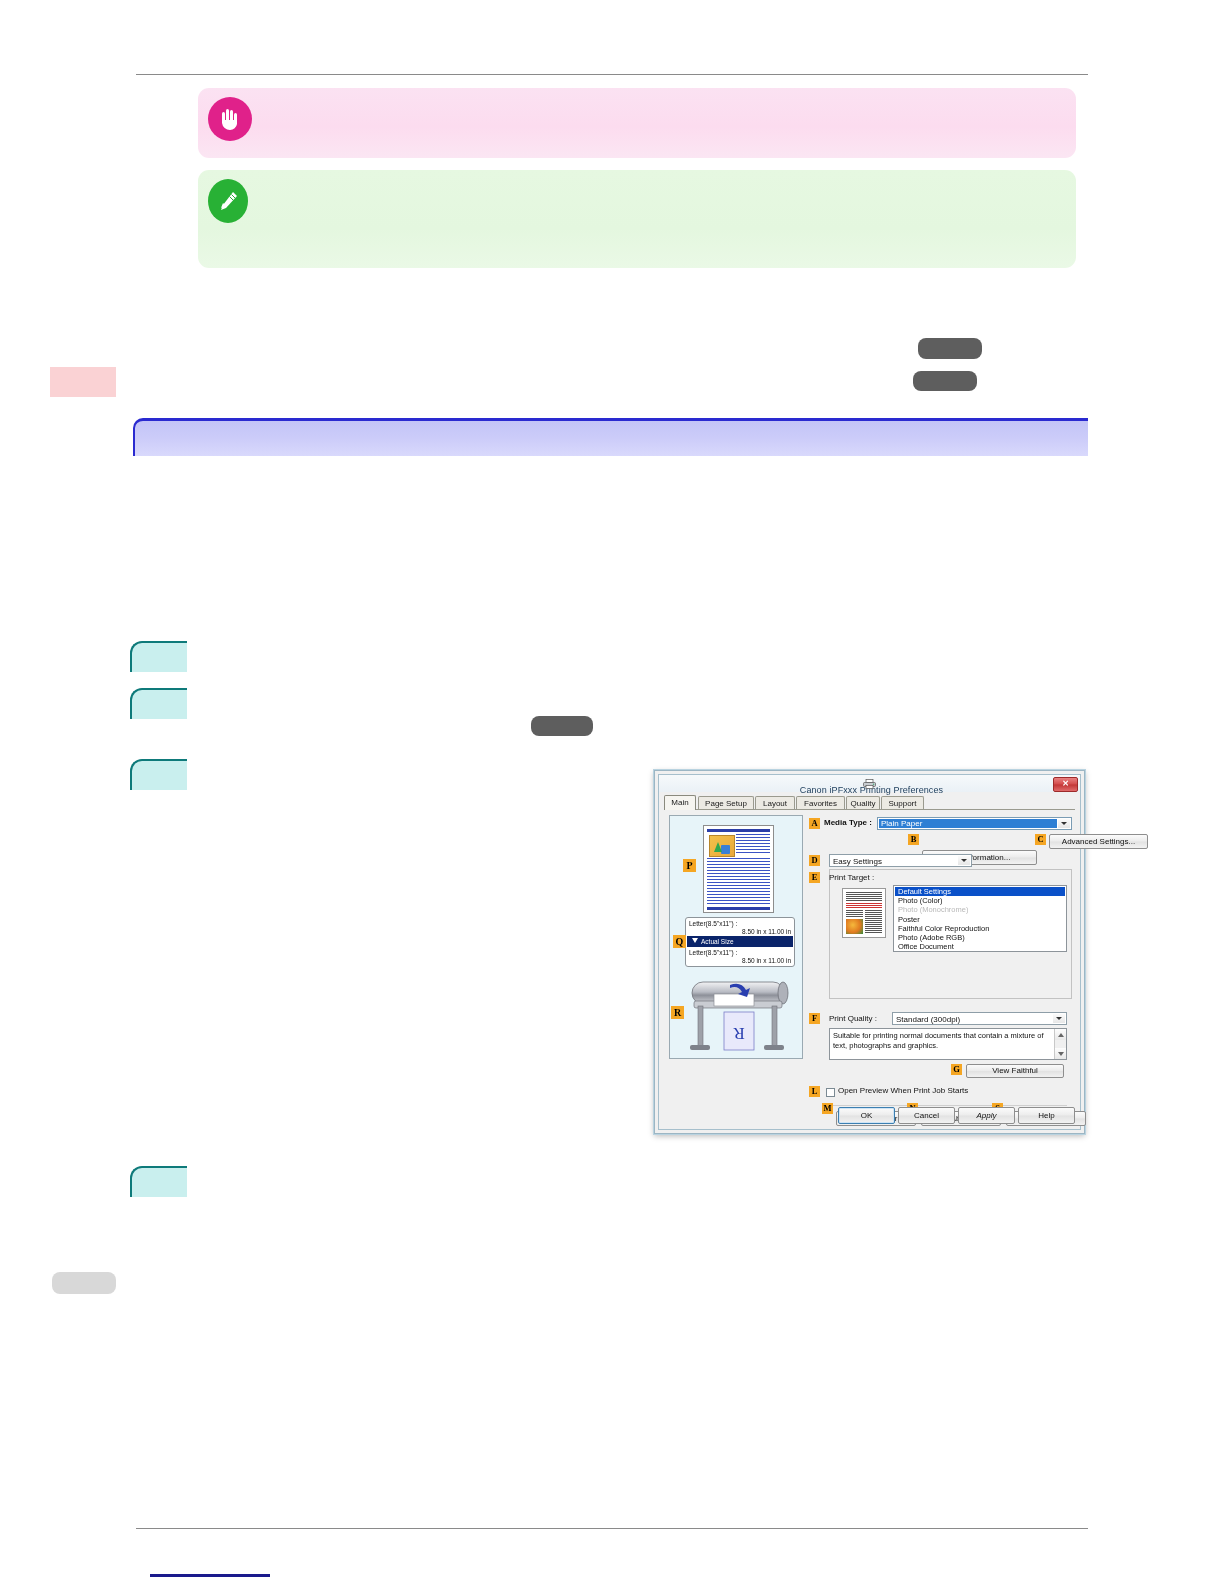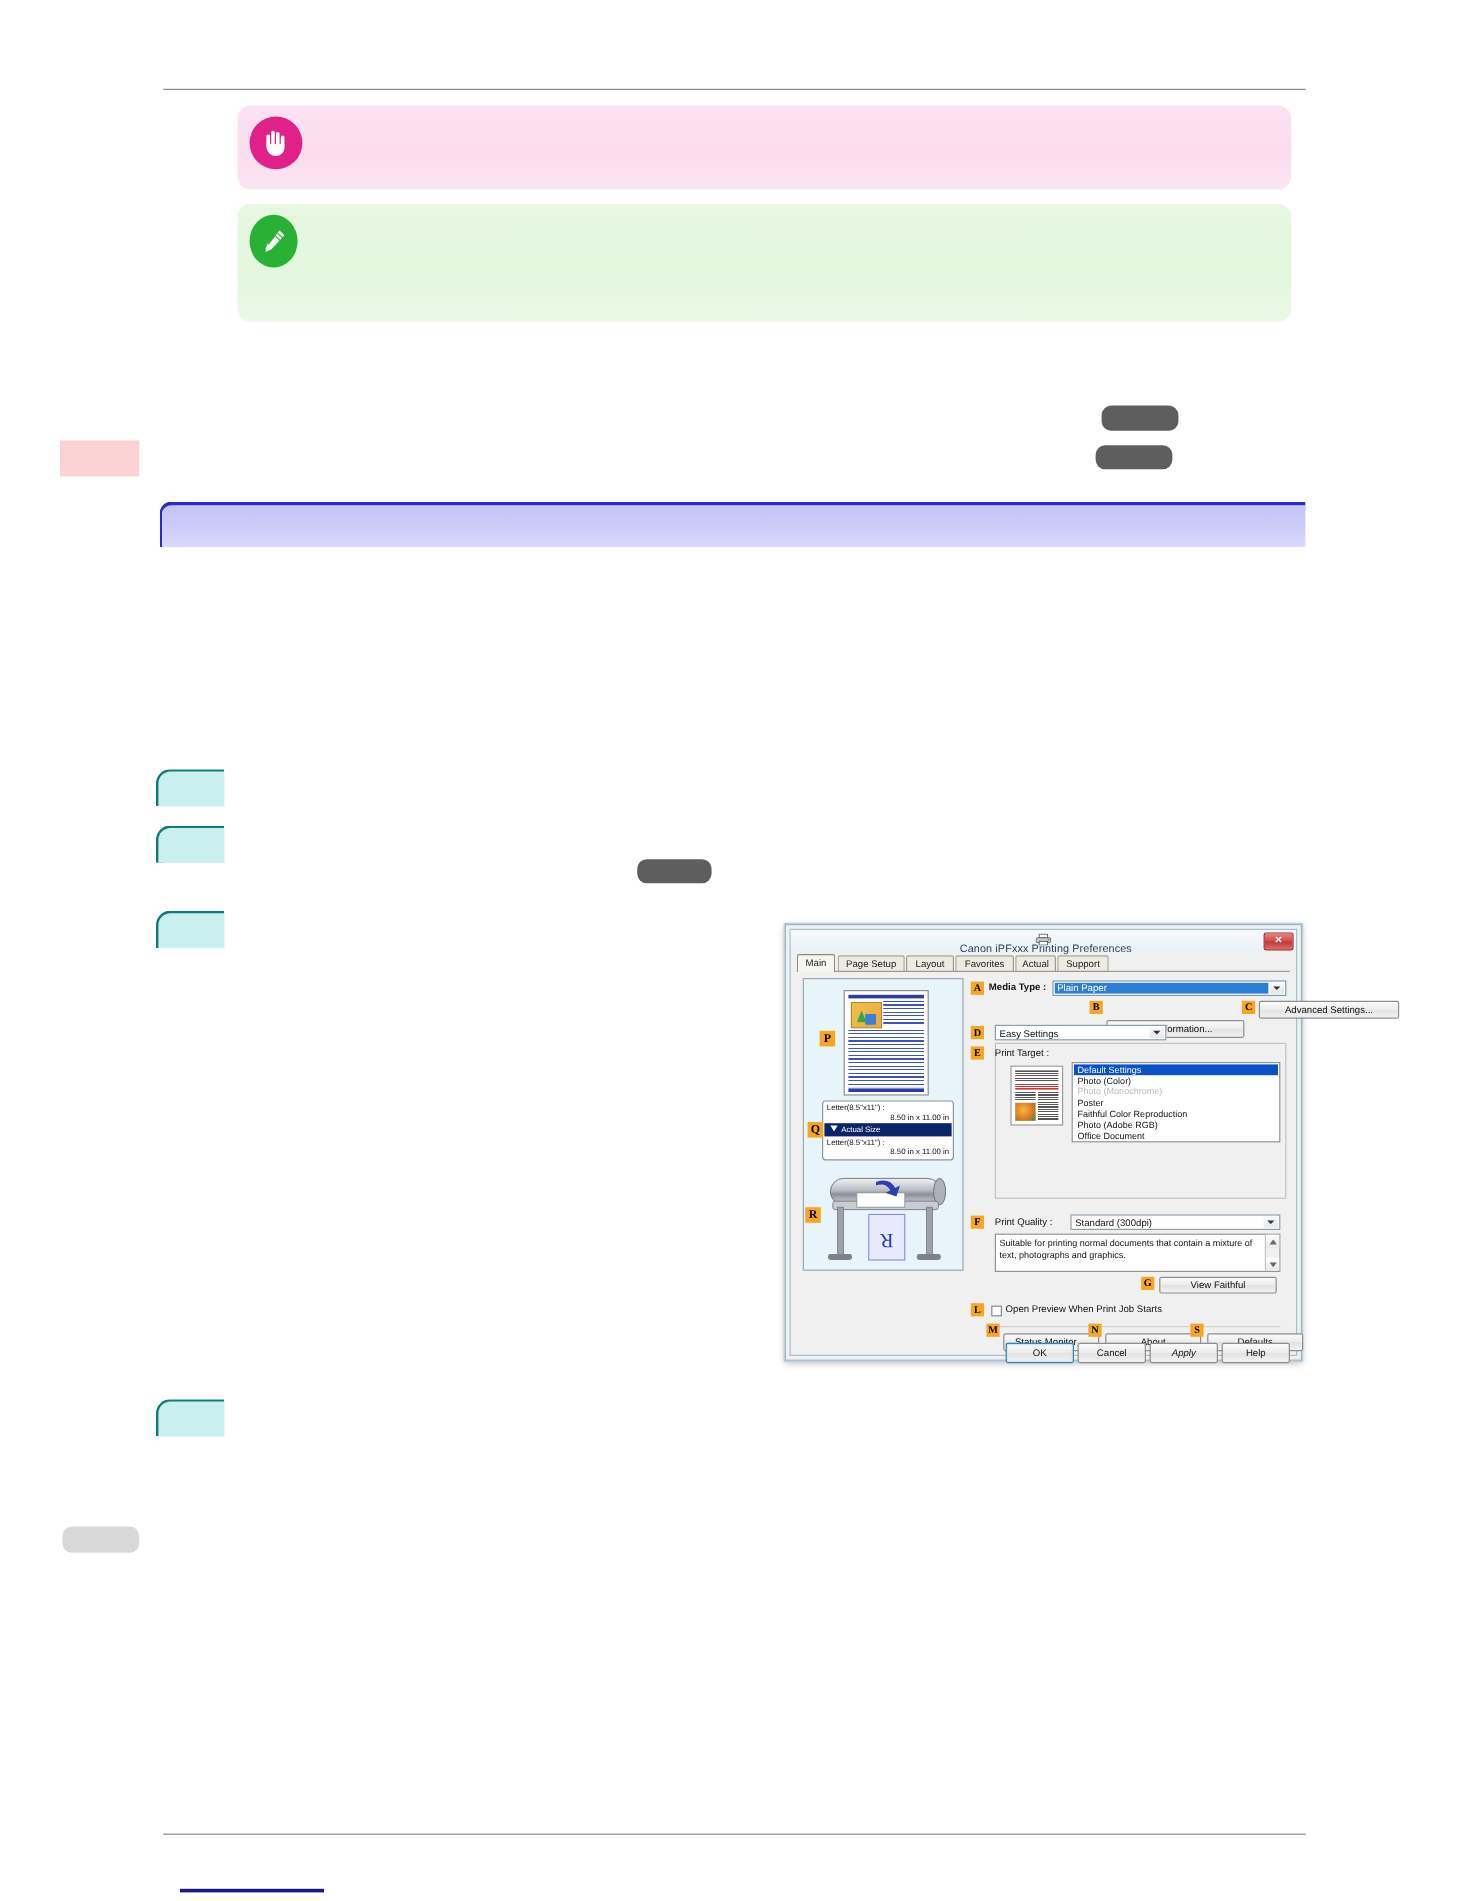--- a/index.html
+++ b/index.html
@@ -136,21 +136,21 @@
     display:flex;align-items:center;justify-content:center;}
   .combo-arrow i{display:block;width:0;height:0;
     border-left:3px solid transparent;border-right:3px solid transparent;border-top:3px solid #333;}
 
   .btn{background:linear-gradient(180deg,#fbfbfb 0%,#ececec 48%,#e2e2e2 52%,#f2f2f2 100%);
     border:1px solid #8e8e8e;border-radius:2px;font-size:8px;color:#111;
     text-align:center;box-sizing:border-box;}
 
   #btn-getinfo{position:absolute;left:113px;top:35px;width:115px;height:15px;line-height:13px;}
   #lbl-B{position:absolute;left:99px;top:19px;}
-  #btn-advset{position:absolute;left:240px;top:19px;width:117px;height:15px;line-height:13px;}
+  #btn-advset{position:absolute;left:240px;top:19px;width:99px;height:15px;line-height:13px;}
   #lbl-C{position:absolute;left:226px;top:19px;}
 
   #lbl-D{position:absolute;left:0px;top:40px;}
   #d-combo{position:absolute;left:20px;top:39px;width:143px;height:13px;
     border:1px solid #8e9ea8;background:#fff;box-sizing:border-box;}
   #d-val{position:absolute;left:3px;top:1px;font-size:8px;color:#111;line-height:11px;}
 
   #group-box{position:absolute;left:20px;top:54px;right:0px;height:130px;
     border:1px solid #c2c2c2;background:transparent;box-sizing:border-box;}
 
@@ -202,21 +202,21 @@
 
   #btn-status{position:absolute;left:27px;top:296px;width:80px;height:15px;line-height:13px;}
   #lbl-M{position:absolute;left:13px;top:288px;}
   #btn-about{position:absolute;left:112px;top:296px;width:80px;height:15px;line-height:13px;}
   #lbl-N{position:absolute;left:98px;top:288px;}
   #btn-defaults{position:absolute;left:197px;top:296px;width:80px;height:15px;line-height:13px;}
   #lbl-S{position:absolute;left:183px;top:288px;}
 
   
   #dlg-footer{position:absolute;right:5px;bottom:5px;height:17px;}
-  .fbtn{position:absolute;top:0;width:57px;height:17px;line-height:15px;margin-top:12px;}
+  .fbtn{position:absolute;top:0;width:57px;height:17px;line-height:15px;}
   .fbtn.default{border:1px solid #3c7fb1;box-shadow:inset 0 0 0 1px #cfe4f5;}
   #fb-ok{right:180px;}
   #fb-cancel{right:120px;}
   #fb-apply{right:60px;font-style:italic;}
   #fb-help{right:0px;}
 </style>
 </head>
 <body>
 
 <div class="abs" id="top-rule"></div>
@@ -289,21 +289,21 @@
     </span>
     <span id="title-text">Canon iPFxxx Printing Preferences</span>
     <div id="close-btn">✕</div>
   </div>
 
   <div id="tabstrip">
     <div class="tab active" style="left:0px;width:32px;">Main</div>
     <div class="tab" style="left:34px;width:56px;">Page Setup</div>
     <div class="tab" style="left:91px;width:40px;">Layout</div>
     <div class="tab" style="left:132px;width:49px;">Favorites</div>
-    <div class="tab" style="left:182px;width:34px;">Actual</div>
+    <div class="tab" style="left:182px;width:34px;">Quality</div>
     <div class="tab" style="left:217px;width:43px;">Support</div>
   </div>
   <div id="tabline"></div>
 
   <div id="dlg-body">
 
     <div id="preview-panel">
 
       <div id="doc-thumb">
         <div class="doc-band" style="top:3px;right:3px;left:3px;"></div>

